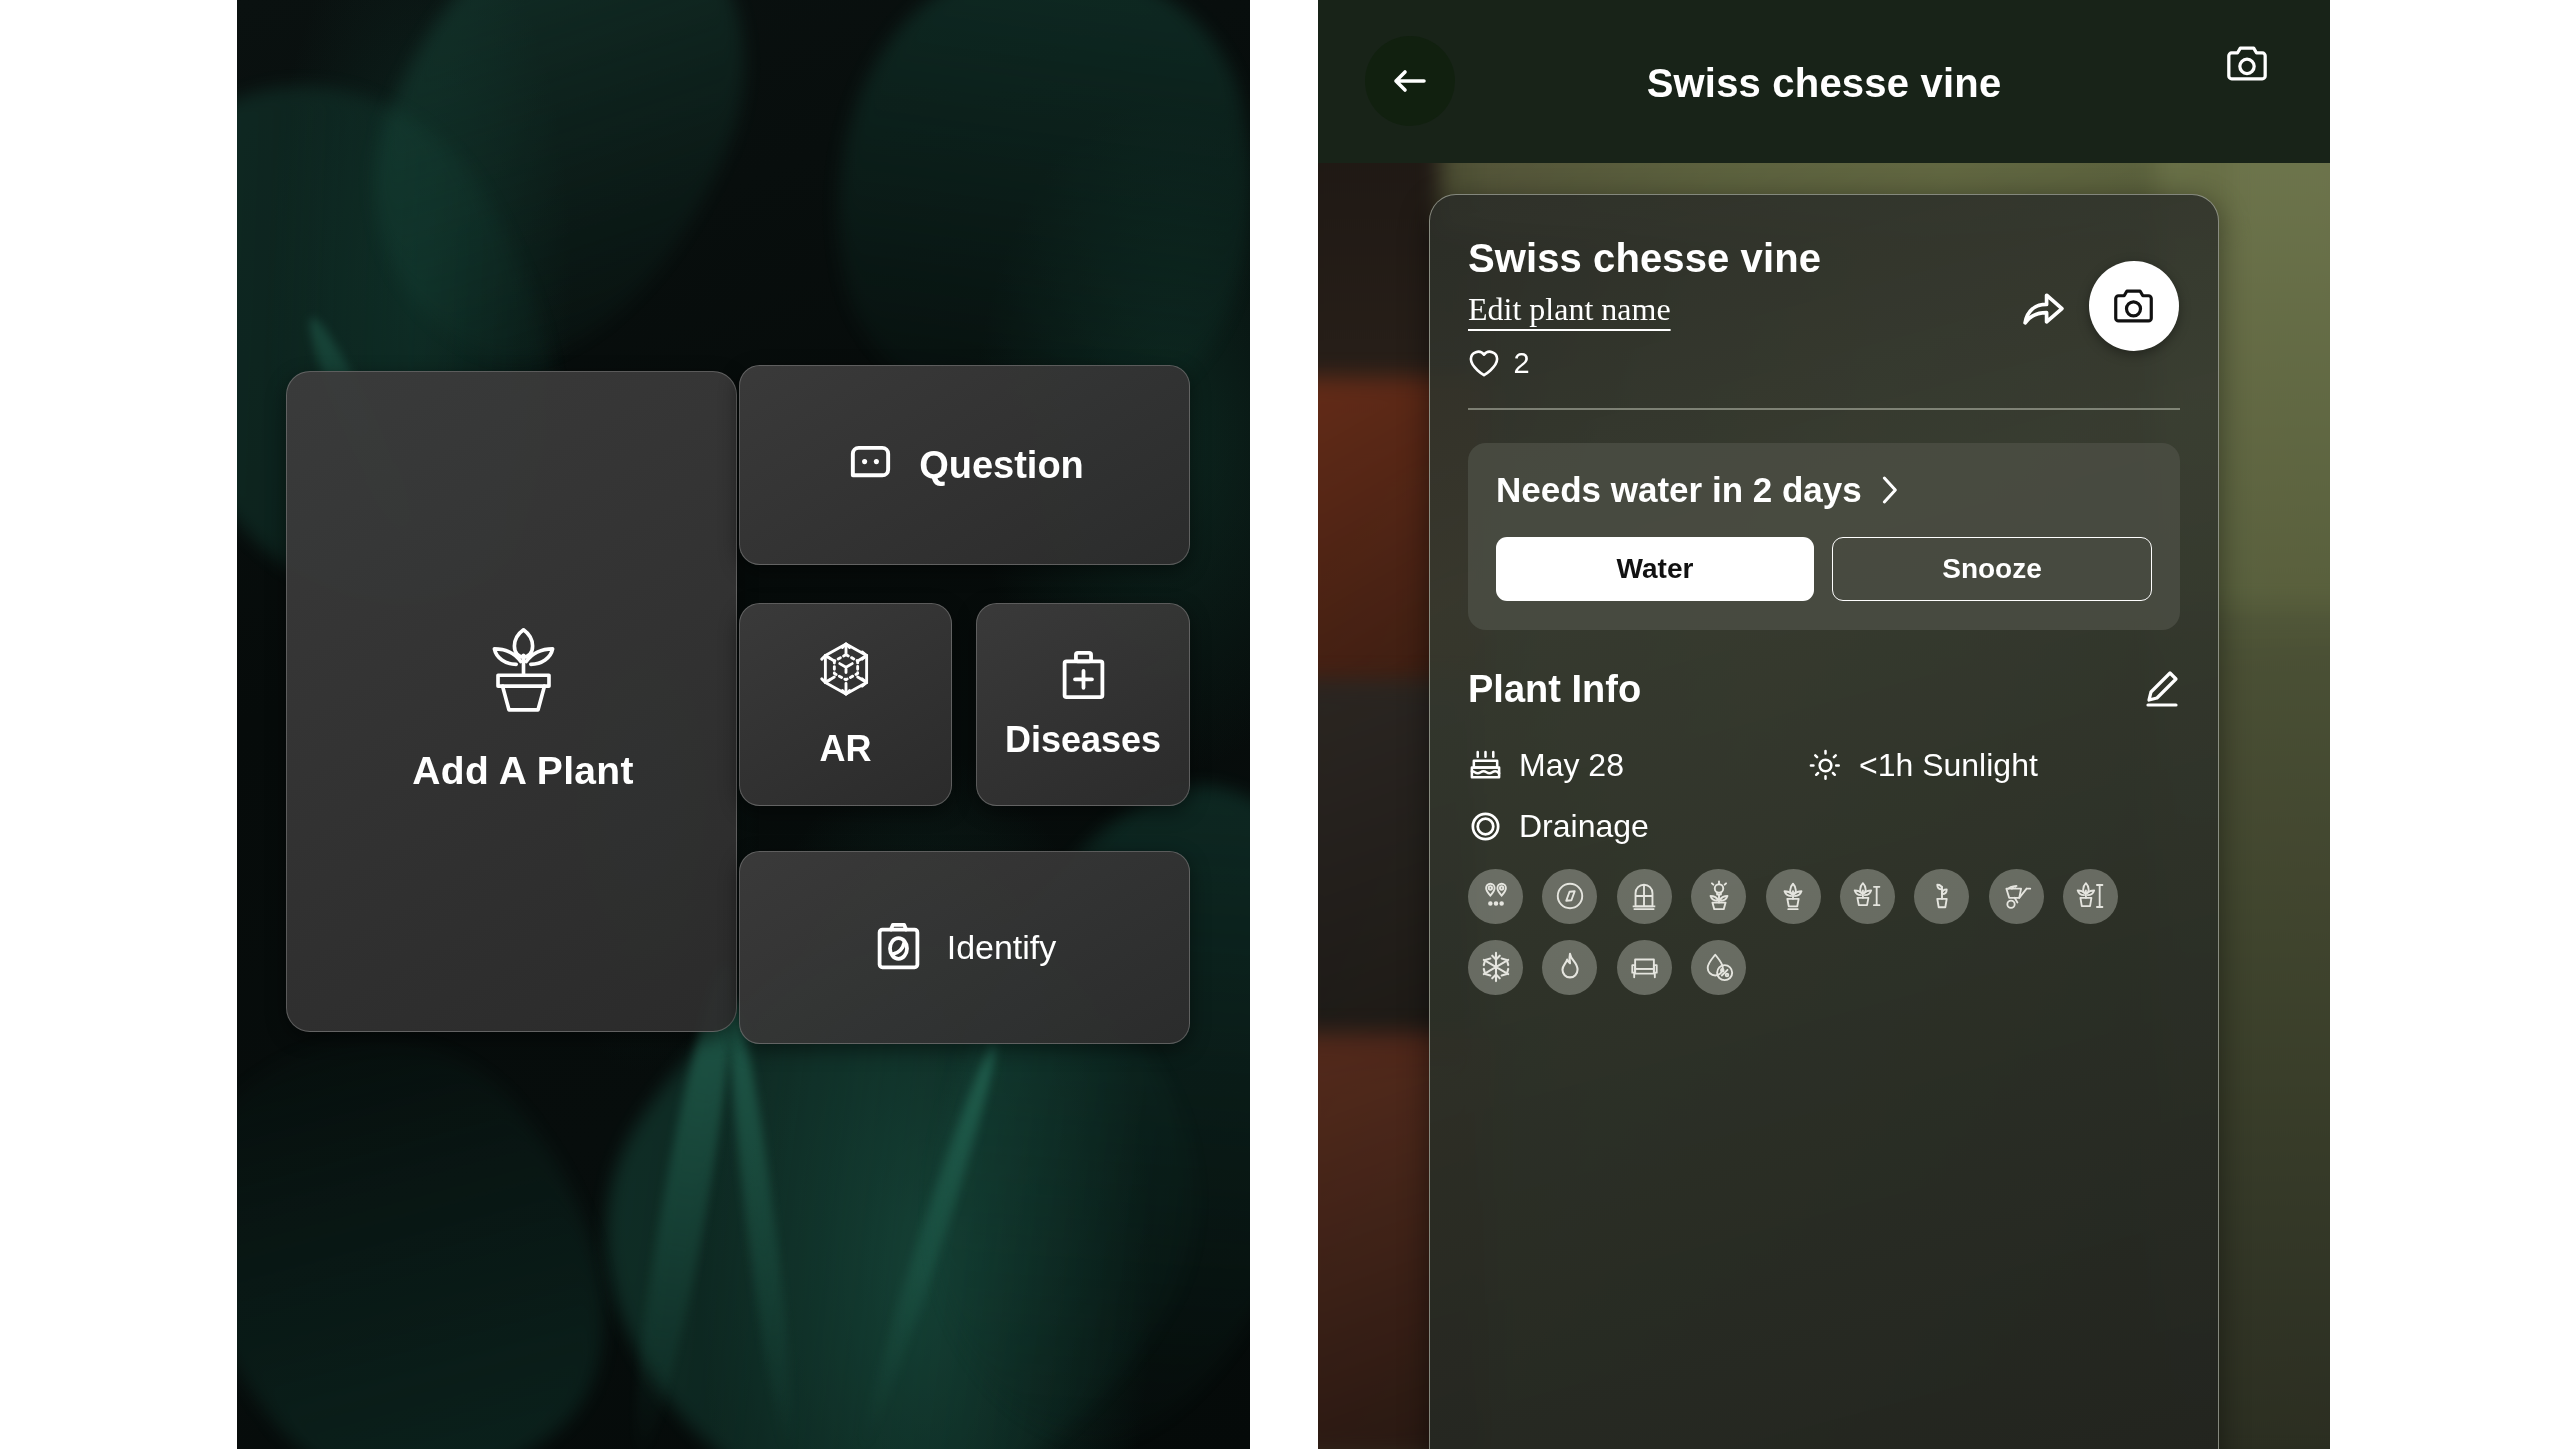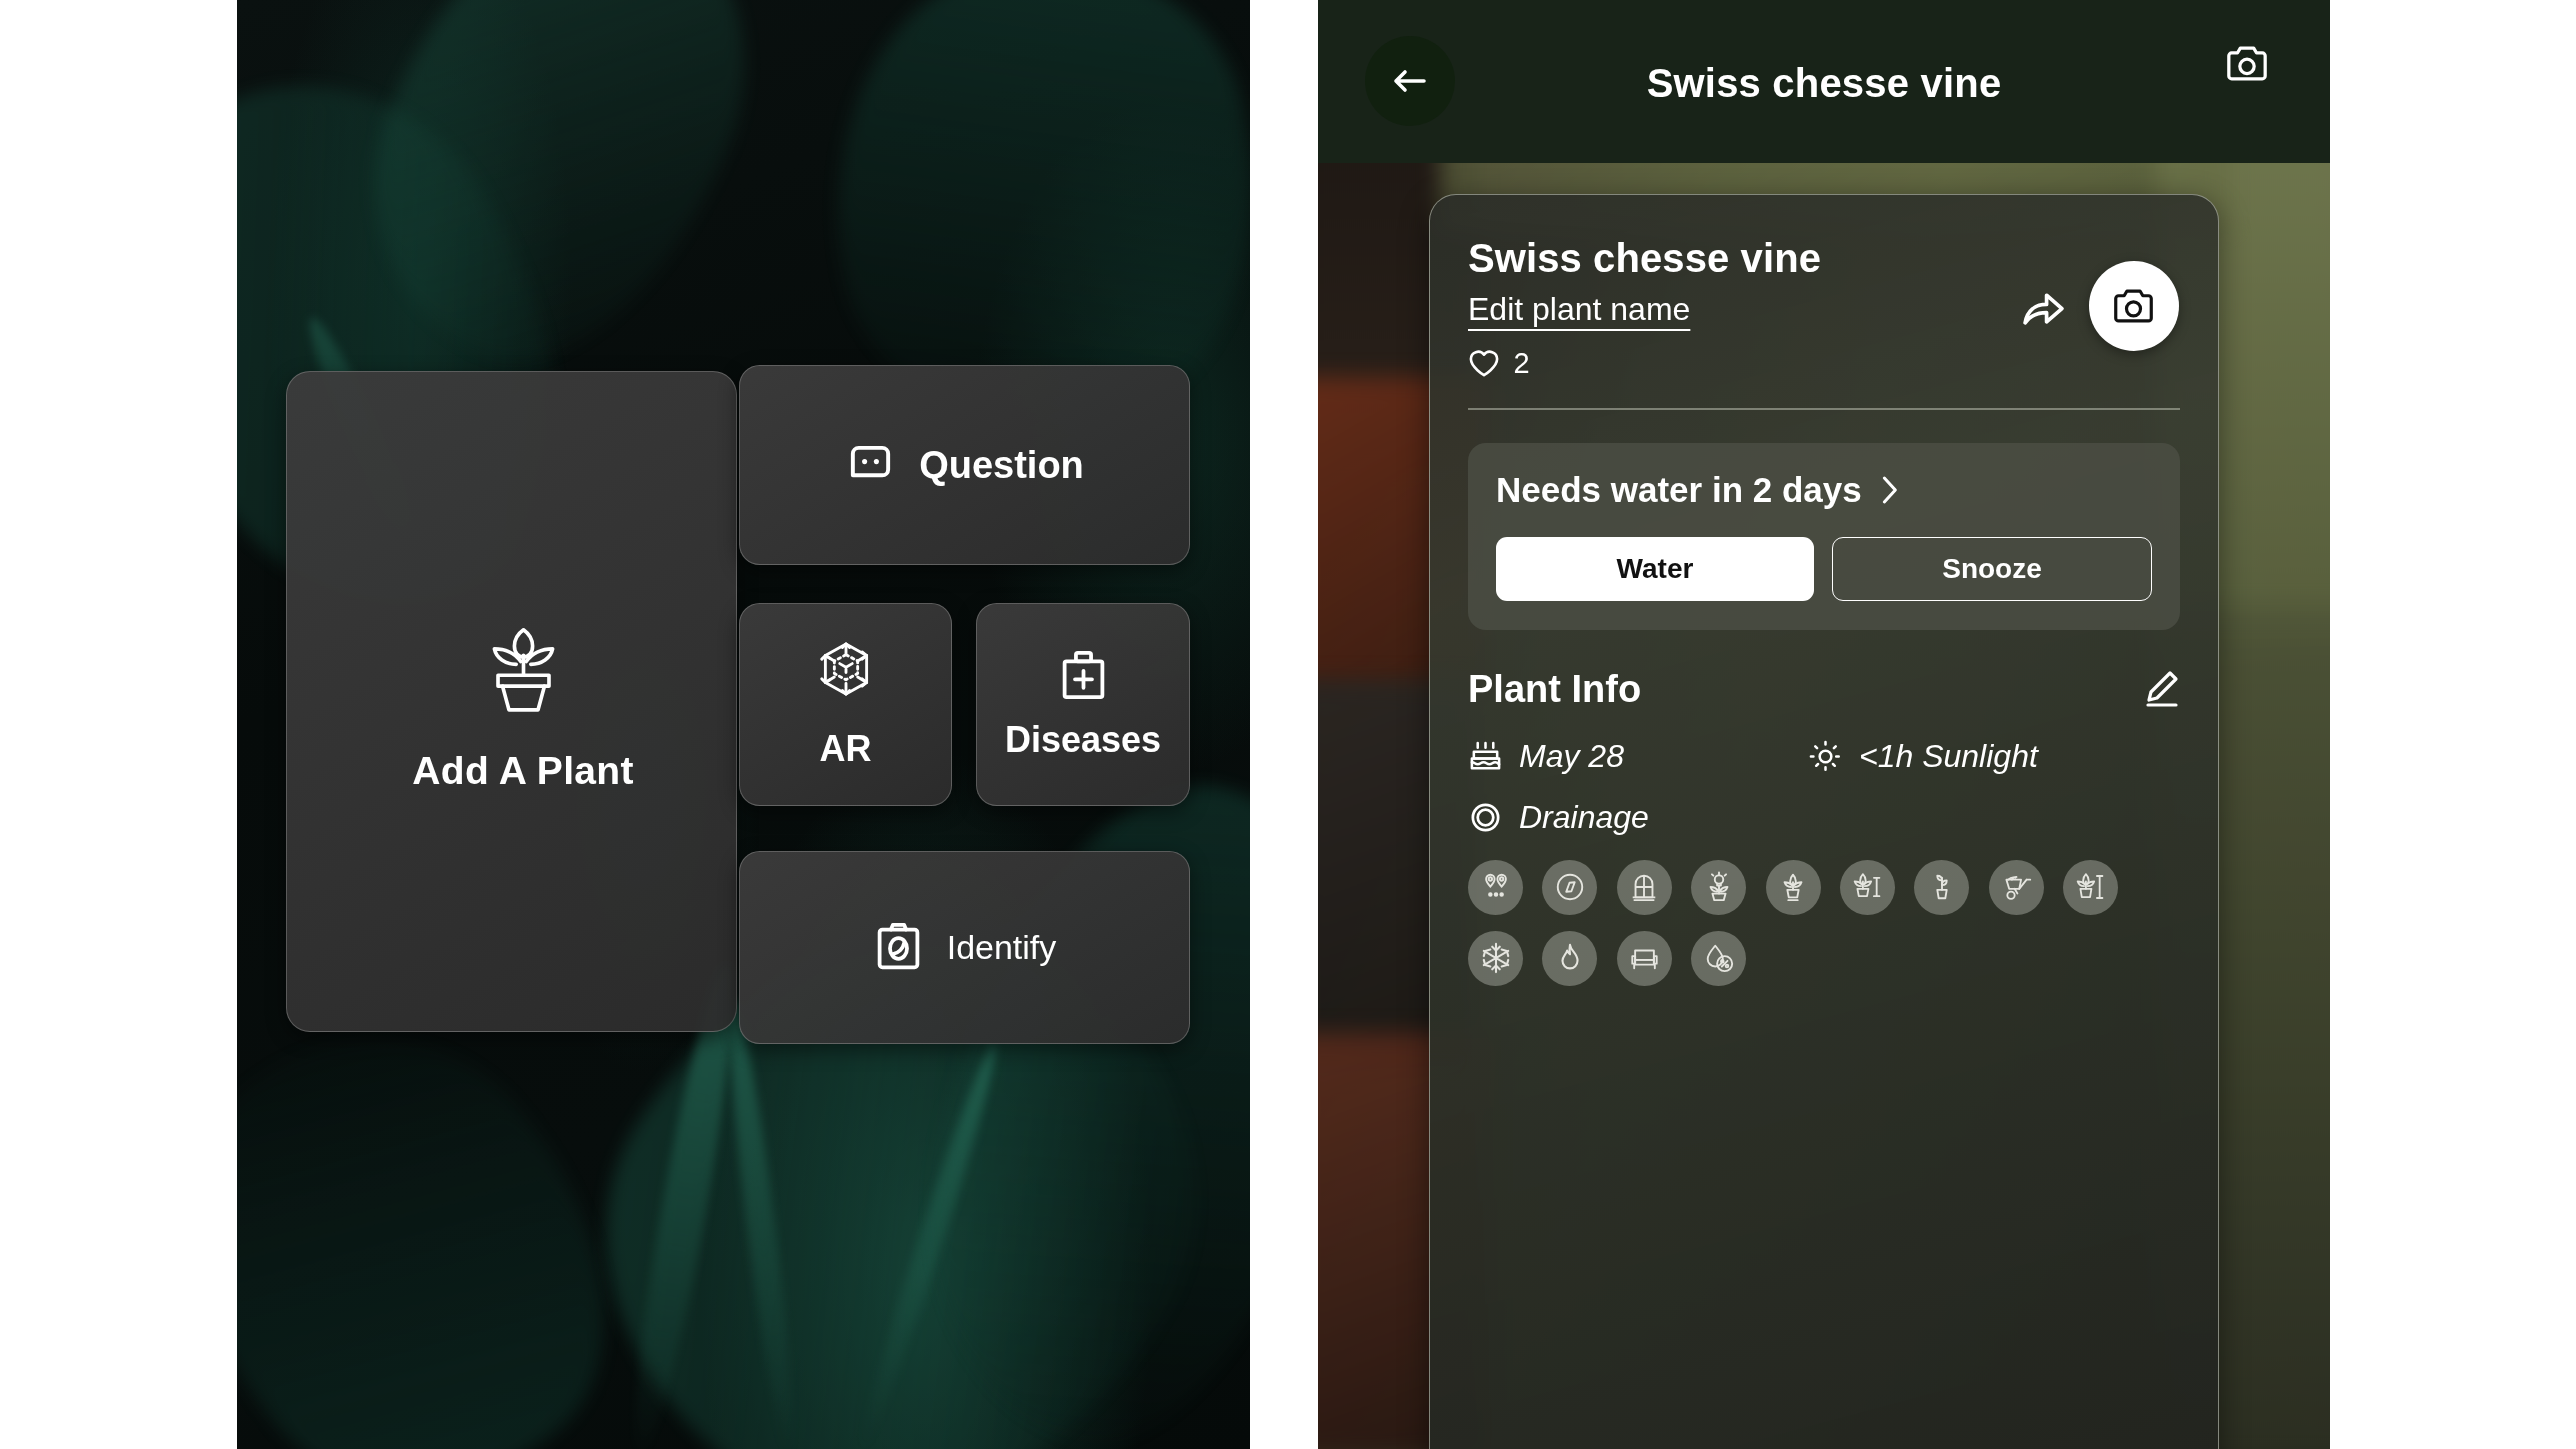--- a/index.html
+++ b/index.html
@@ -133,21 +133,21 @@
     box-shadow: 0 7.3px 30px rgba(0,0,0,.45);
     overflow: hidden; z-index: 7; color: #fff;
     padding: 0 38px;
   }
 
   .card-head { position: relative; padding-top: 41px; }
   .plant-title { font-size: 40px; font-weight: 700; letter-spacing: 0.1px; }
   .edit-name {
     display: inline-block; margin-top: 9.7px; font-size: 32px; font-weight: 400;
     text-decoration: underline; text-underline-offset: 8.5px;
-    text-decoration-thickness: 2.4px; color: #fff;
+    text-decoration-thickness: 2.4px; color: #fff; font-family: Liberation Serif, serif;
   }
   .like-row { display: flex; align-items: center; gap: 13.4px; margin-top: 19.4px; }
   .like-count { font-size: 29px; font-weight: 400; }
   .share-btn { position: absolute; right: 115px; top: 91px; }
   .cam-circle {
     position: absolute; right: 1.2px; top: 66px; width: 90px; height: 90px;
     border-radius: 50%; background: #fff;
     display: flex; align-items: center; justify-content: center;
     box-shadow: 0 3.6px 12px rgba(0,0,0,.35);
   }
@@ -164,21 +164,21 @@
   .btn {
     flex: 1; height: 64px; border-radius: 11px;
     display: flex; align-items: center; justify-content: center;
     font-size: 28px; font-weight: 700;
   }
   .btn-water { background: #fff; color: #111; }
   .btn-snooze { border: 1.8px solid #fff; color: #fff; }
 
   .info-head { display: flex; align-items: center; justify-content: space-between; margin-top: 38px; }
   .info-title { font-size: 38px; font-weight: 700; }
-  .info-rows { margin-top: 27px; font-style: italic; }
+  .info-rows { margin-top: 36px; }
   .info-row { display: flex; align-items: center; margin-bottom: 24px; }
   .info-item { display: flex; align-items: center; gap: 16px; font-size: 32px; }
   .info-item.col1 { width: 340px; }
 
   .icon-grid { margin-top: 11px; display: flex; flex-wrap: wrap; gap: 16px 19.4px; }
   .chip {
     width: 55px; height: 55px; border-radius: 50%;
     background: rgba(225,228,218,.33);
     display: flex; align-items: center; justify-content: center;
   }

